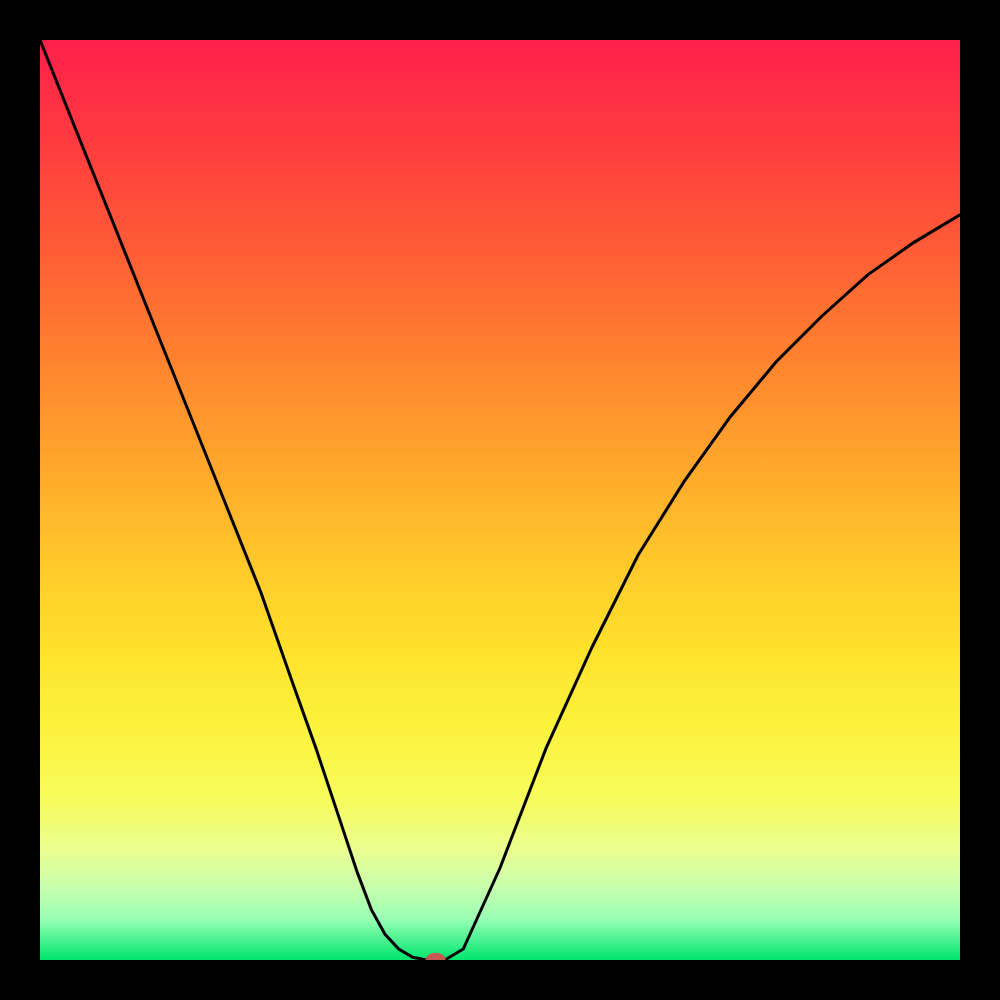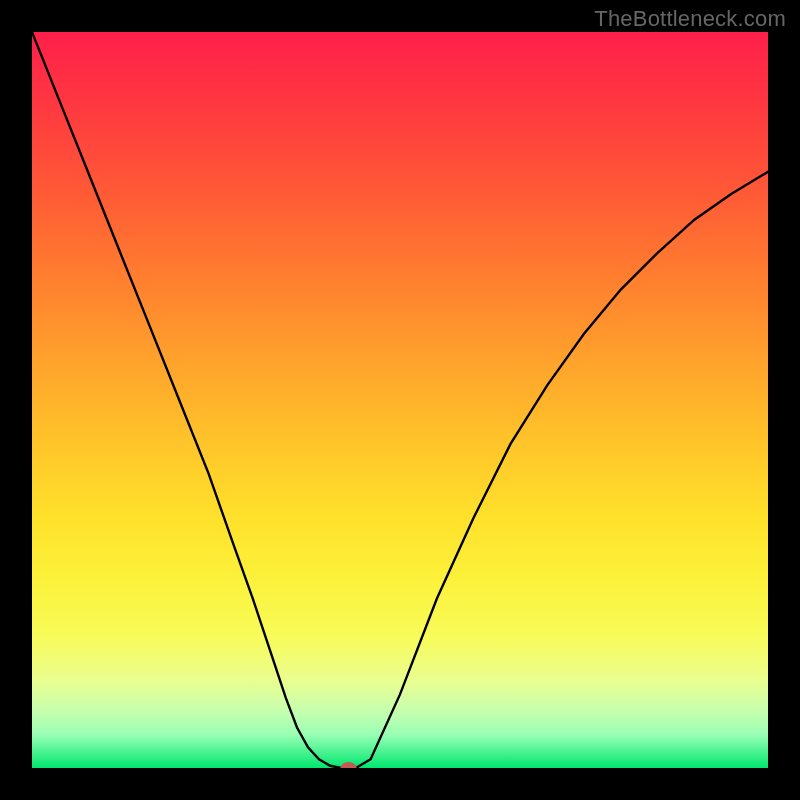--- a/index.html
+++ b/index.html
@@ -61,21 +61,20 @@
     height: 100%;
   }
   .dot {
     fill: #c45a52;
   }
 </style>
 </head>
 <body>
 
 <div class="frame">
-  <div class="watermark">TheBottleneck.com</div>
 
   <div class="plot-area">
     <div class="gradient"></div>
     <svg class="curve" viewBox="0 0 736 736" preserveAspectRatio="none">
       <path fill="none" stroke="#000" stroke-width="2.4" stroke-linecap="round" d="M0.0 0.0 L29.4 73.6 L58.9 147.2 L88.3 220.8 L117.8 294.4 L147.2 368.0 L176.6 441.6 L202.4 515.2 L220.8 566.7 L239.2 621.9 L253.9 666.1 L265.0 695.5 L276.0 715.4 L287.0 727.2 L298.1 733.8 L309.1 736.0 L323.8 736.0 L338.6 727.2 L368.0 662.4 L404.8 566.7 L441.6 485.8 L478.4 412.2 L515.2 353.3 L552.0 301.8 L588.8 257.6 L625.6 220.8 L662.4 187.7 L699.2 161.9 L736.0 139.8"></path>
       <ellipse class="dot" cx="316.5" cy="736.0" rx="8.1" ry="5.9"></ellipse>
     </svg>
   </div>
 </div>
 

